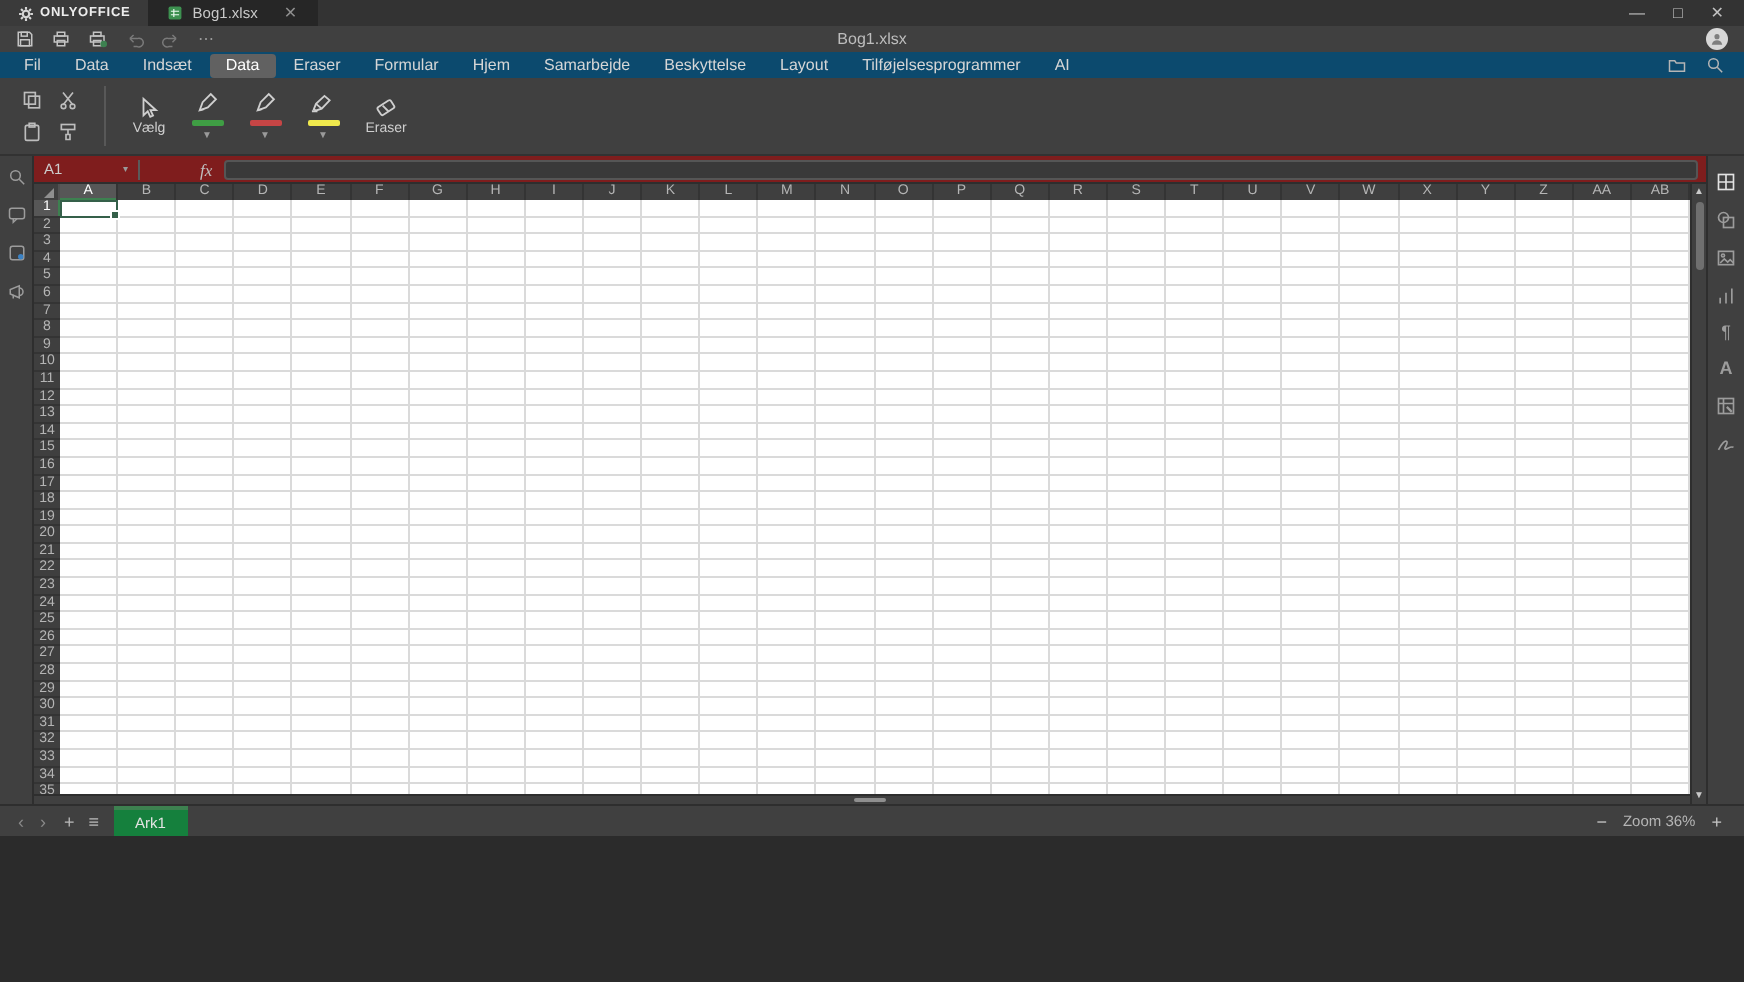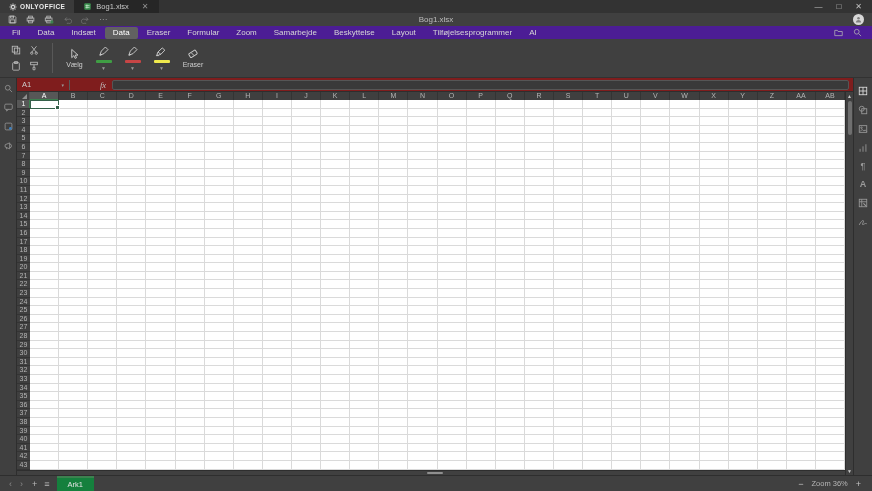--- a/index.html
+++ b/index.html
@@ -1,38 +1,38 @@
 <!DOCTYPE html>
 <html><head>
 <meta charset="utf-8">
 <style>
   * { box-sizing: border-box; margin: 0; padding: 0; }
   html,body { width:872px; height:491px; overflow:hidden; }
   body { font-family:"Liberation Sans","DejaVu Sans",sans-serif; background:#2b2b2b; }
-  .app { width:872px; height:491px; display:flex; flex-direction:column; position:relative; }
+  .app { width:872px; height:418px; display:flex; flex-direction:column; position:relative; }
 
   
   .titlebar { height:13px; background:#333333; display:flex; align-items:stretch; flex:0 0 auto; }
   .logo { display:flex; align-items:center; gap:3px; padding:0 9px; background:#3a3a3a; }
   .logo-text { font-size:6.5px; font-weight:bold; color:#ececec; letter-spacing:.4px; }
   .doctab { display:flex; align-items:center; gap:5px; padding:0 10px; background:#262626; color:#c9c9c9; font-size:7.5px; }
   .doctab .tclose { color:#8f8f8f; font-size:8px; margin-left:8px; }
   .tb-spacer { flex:1; }
   .winbtns { display:flex; align-items:center; gap:14px; padding:0 10px; color:#c2c2c2; font-size:8px; }
 
   
   .quickbar { height:13px; background:#404040; display:flex; align-items:center; padding:0 8px; gap:9px; position:relative; flex:0 0 auto; }
   .qicon { display:flex; align-items:center; color:#c4c4c4; }
   .qicon.dim { color:#7a7a7a; }
   .qmore { color:#9a9a9a; font-size:8px; letter-spacing:1px; }
   .qtitle { position:absolute; left:0; right:0; text-align:center; font-size:8px; color:#bdbdbd; pointer-events:none; }
   .avatar { margin-left:auto; width:11px; height:11px; border-radius:50%; background:#d8d8d8; display:flex; align-items:center; justify-content:center; z-index:2; }
 
   
-  .menubar { height:13px; background:#4c1d95; display:flex; align-items:center; gap:1px; padding:0 4px; font-size:8px; color:#d6d6d6; flex:0 0 auto; }
+  .menubar { height:13px; background:#0c4a6e; display:flex; align-items:center; gap:1px; padding:0 4px; font-size:8px; color:#d6d6d6; flex:0 0 auto; }
   .menu-item { padding:1px 8px; border-radius:2px; line-height:10px; }
   .menu-item.active { background:#616161; color:#ffffff; }
   .menubar-right { margin-left:auto; display:flex; gap:10px; align-items:center; padding-right:6px; color:#b5b5b5; }
 
   
   .toolbar { height:39px; background:#404040; border-bottom:1px solid #323232; display:flex; align-items:center; padding:0 4px; flex:0 0 auto; }
   .clipgrid { display:grid; grid-template-columns:15px 15px; grid-template-rows:15px 15px; gap:1px 3px; margin:0 4px; }
   .clipbtn { display:flex; align-items:center; justify-content:center; color:#bdbdbd; }
   .tsep { width:1px; height:30px; background:#585858; margin:0 7px; }
   .tool { display:flex; flex-direction:column; align-items:center; width:29px; color:#cfcfcf; font-size:7px; gap:1px; }
@@ -170,21 +170,21 @@
   </div>
 
   <div class="menubar">
     <div style="display:flex;align-items:center;gap:1px;">
         <div class="menu-item">Fil</div>
         <div class="menu-item">Data</div>
         <div class="menu-item">Indsæt</div>
         <div class="menu-item active">Data</div>
         <div class="menu-item">Eraser</div>
         <div class="menu-item">Formular</div>
-        <div class="menu-item">Zoom</div>
+        <div class="menu-item">Hjem</div>
         <div class="menu-item">Samarbejde</div>
         <div class="menu-item">Beskyttelse</div>
         <div class="menu-item">Layout</div>
         <div class="menu-item">Tilføjelsesprogrammer</div>
         <div class="menu-item">AI</div>
       </div>
     <div class="menubar-right">
       <span>
         <svg width="9" height="8" viewBox="0 0 12 10" fill="none" stroke="currentColor">
             <path d="M1 1.5h3.5l1 1.5H11v5.5H1z"></path>

